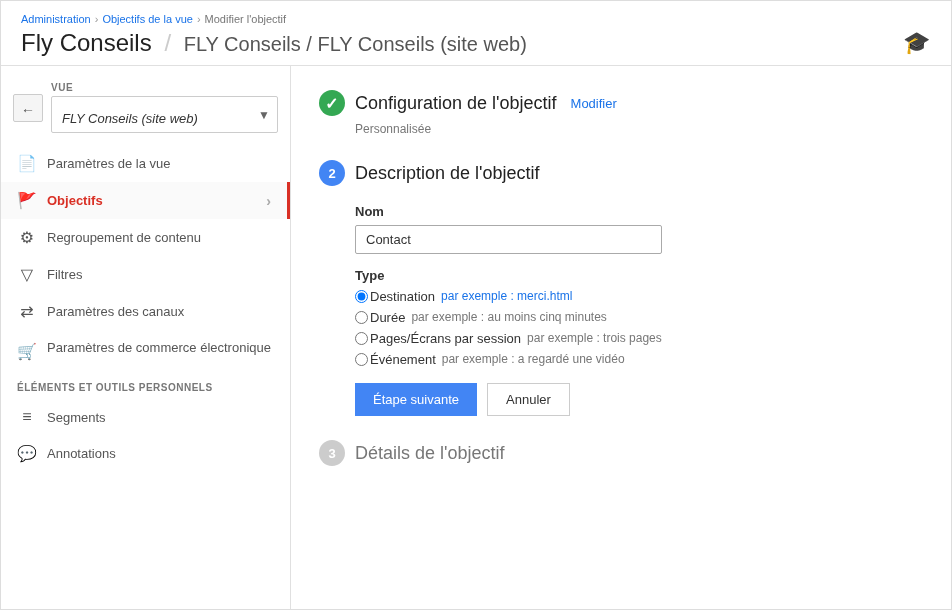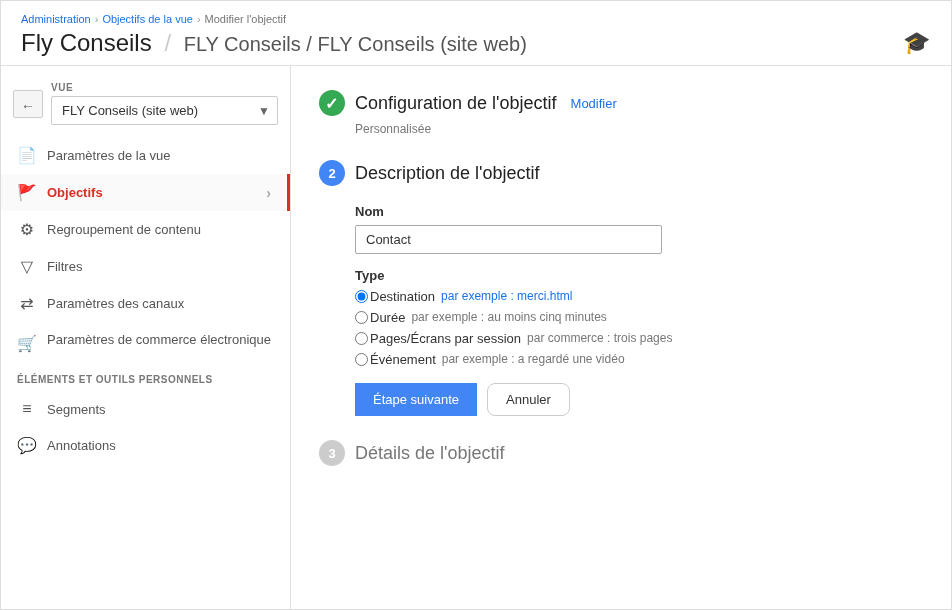--- a/index.html
+++ b/index.html
@@ -99,28 +99,29 @@
       position: absolute;
       top: -8px;
       left: 0;
     }
     .select-wrapper {
       position: relative;
       flex: 1;
     }
     .view-select {
       width: 100%;
-      padding: 6px 28px 6px 10px;
+      padding: 14px 28px 6px 10px;
       border: 1px solid #ccc;
       border-radius: 2px;
       background: #fff;
       font-size: 13px;
       color: #333;
       appearance: none;
       cursor: pointer;
+      font-style: italic;
     }
     .select-arrow {
       position: absolute;
       right: 8px;
       top: 50%;
       transform: translateY(-50%);
       color: #666;
       pointer-events: none;
       font-size: 12px;
     }
@@ -278,21 +279,21 @@
       padding: 8px 18px;
       border-radius: 0;
       font-size: 13px;
       cursor: pointer;
     }
     .btn-secondary {
       background: #fff;
       color: #333;
       border: 1px solid #ccc;
       padding: 8px 18px;
-      border-radius: 8px;
+      border-radius: 0;
       font-size: 13px;
       cursor: pointer;
     }
     .btn-row {
       display: flex;
       gap: 10px;
       margin-bottom: 20px;
     }
     .checkmark-icon {
       font-size: 16px;
@@ -418,21 +419,21 @@
                 <span class="radio-hint">par exemple : merci.html</span>
               </label>
               <label class="radio-row">
                 <input type="radio" name="goal-type" style="">
                 <span>Durée</span>
                 <span class="radio-hint gray">par exemple : au moins cinq minutes</span>
               </label>
               <label class="radio-row">
                 <input type="radio" name="goal-type" style="">
                 <span>Pages/Écrans par session</span>
-                <span class="radio-hint gray">par commerce : trois pages</span>
+                <span class="radio-hint gray">par exemple : trois pages</span>
               </label>
               <label class="radio-row">
                 <input type="radio" name="goal-type" style="">
                 <span>Événement</span>
                 <span class="radio-hint gray">par exemple : a regardé une vidéo</span>
               </label>
             </div>
           </div>
 
           <div class="btn-row">

